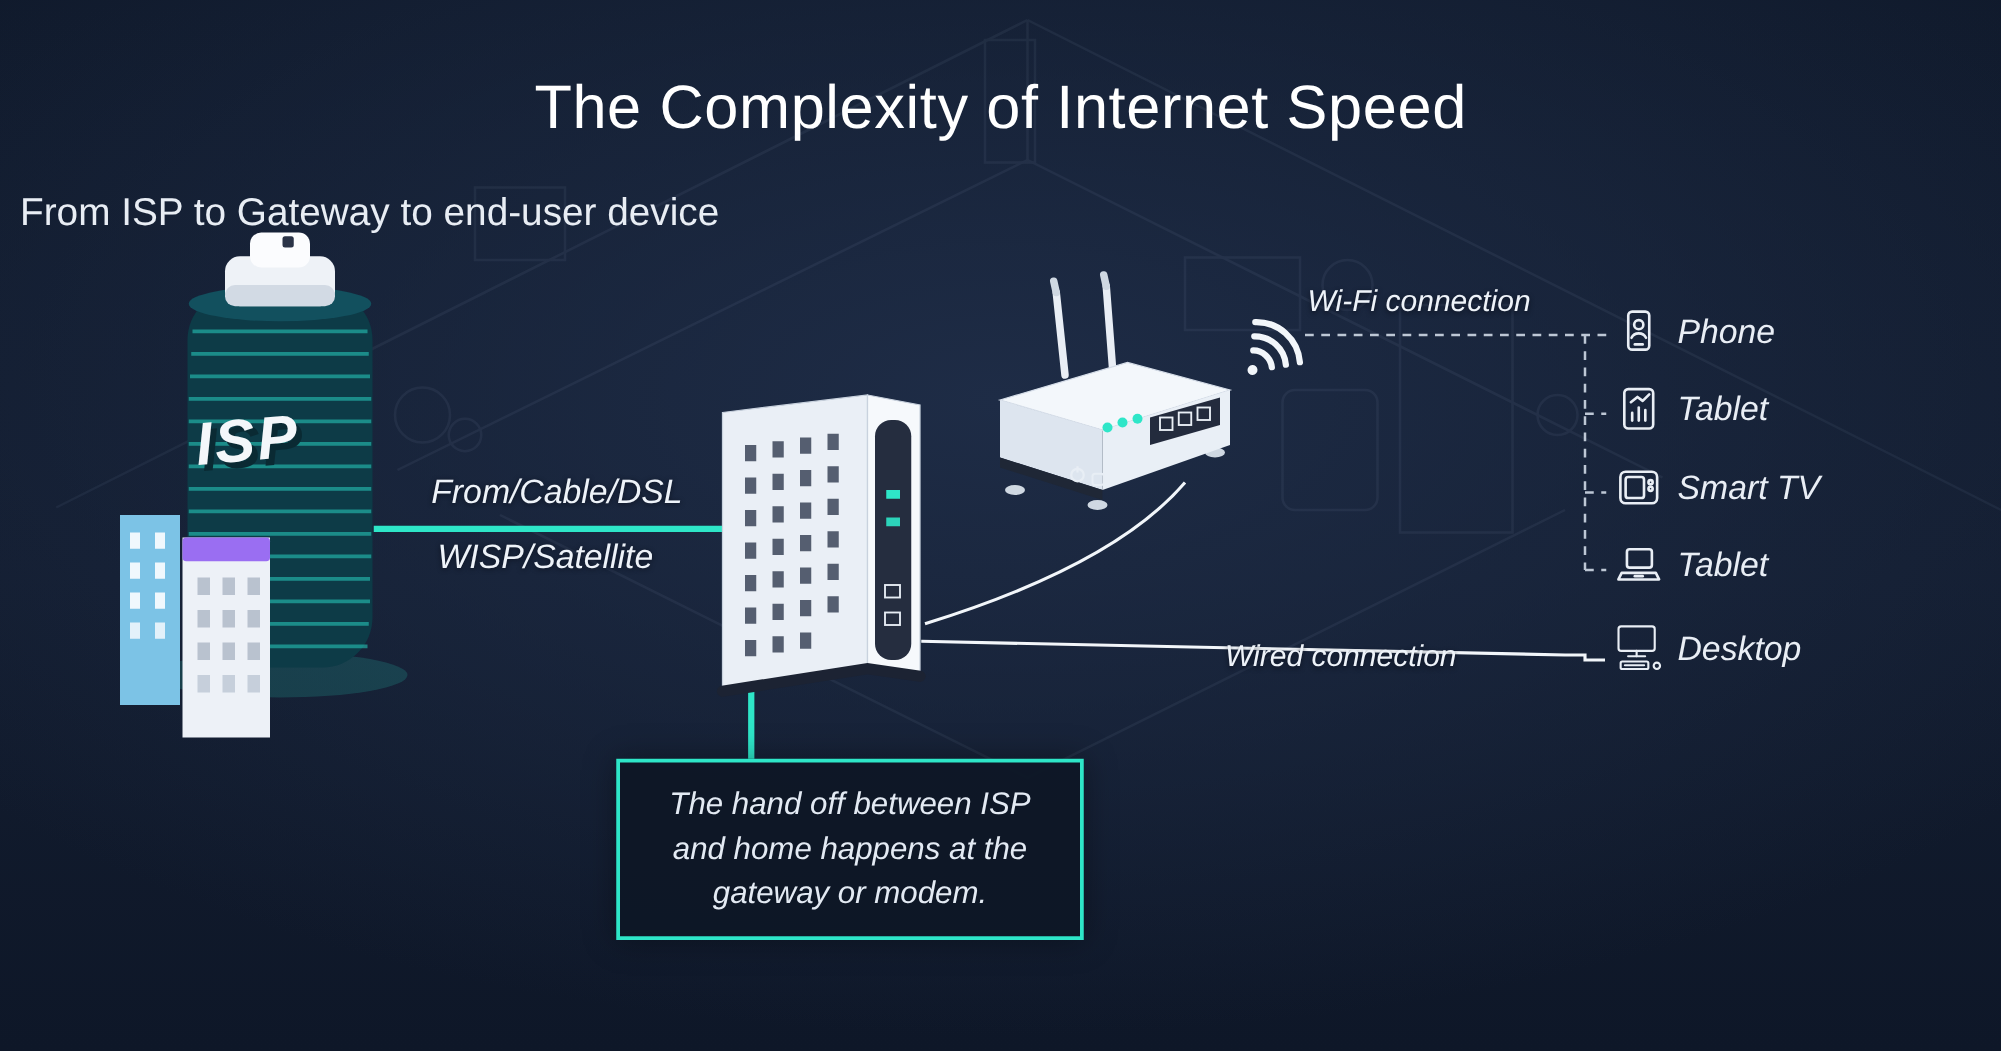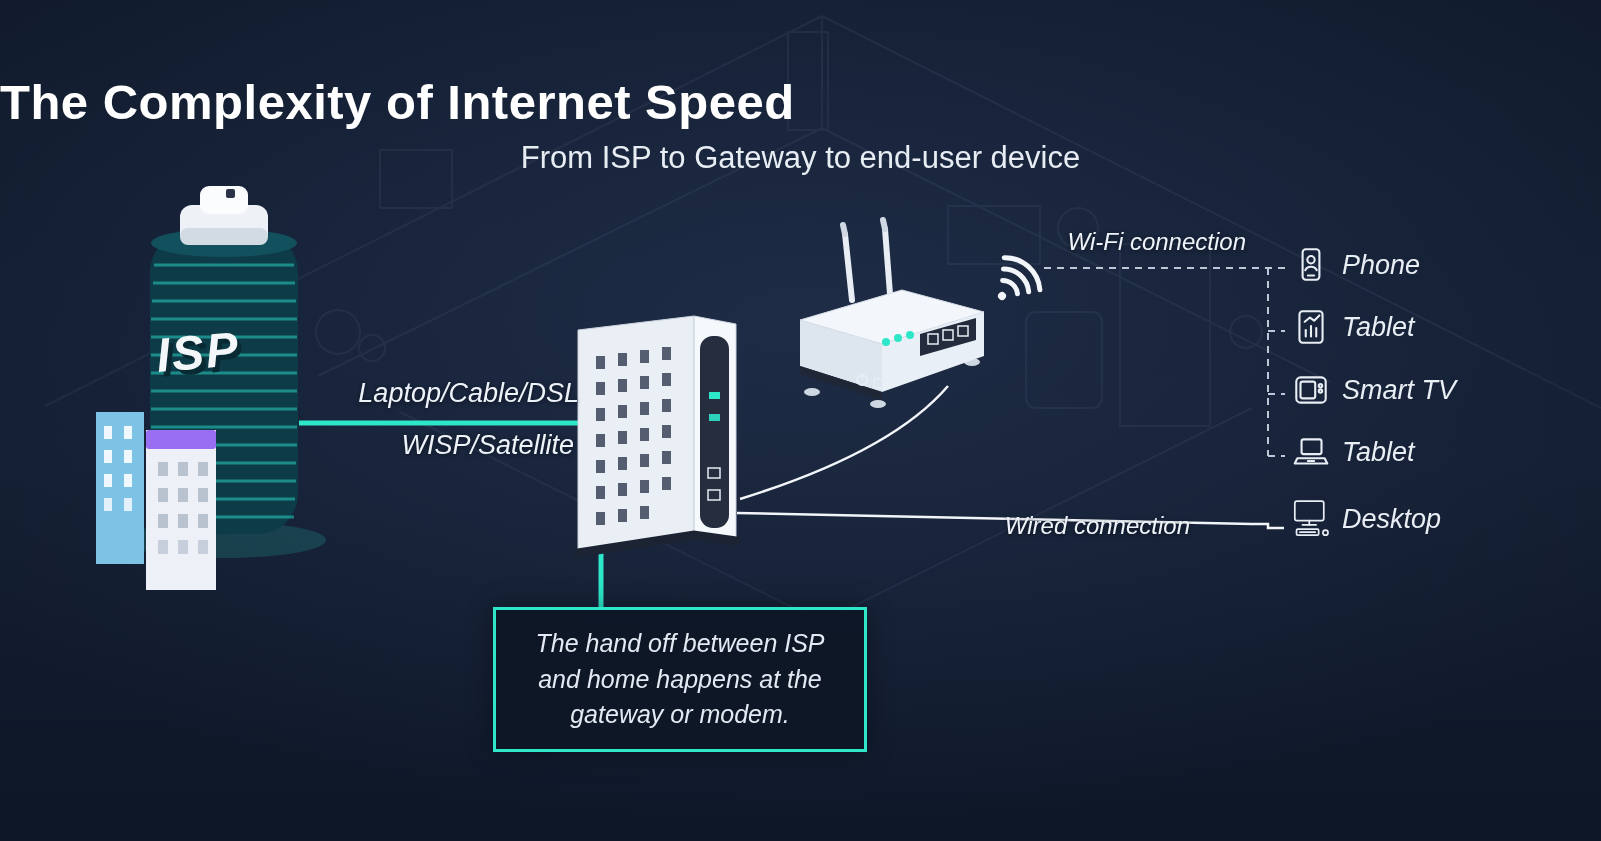--- a/index.html
+++ b/index.html
@@ -10,32 +10,32 @@
   *{box-sizing:border-box;}
   body{margin:0;background:#0c1322;font-family:"Liberation Sans",sans-serif;}
   .canvas{
     position:relative;width:1601px;height:841px;overflow:hidden;
     background:radial-gradient(120% 110% at 50% 38%, #1e2c46 0%, #15203400 55%),
                linear-gradient(180deg,#101a2c 0%,#131d30 55%,#0e1728 100%);
     background-color:var(--bg);
     color:var(--text);
   }
   .title{
-    position:absolute;top:74px;left:0;right:0;text-align:left;
-    font-size:49px;font-weight:700;letter-spacing:.5px;color:#ffffff;margin:0;
+    position:absolute;top:58px;left:0;right:0;text-align:center;
+    font-size:49px;font-weight:400;letter-spacing:.5px;color:#ffffff;margin:0;
   }
   .subtitle{
-    position:absolute;top:136px;left:0;right:0;text-align:center;
-    font-size:31px;font-weight:300;color:#e8edf4;margin:4px;
+    position:absolute;top:136px;left:0;right:0;
+    font-size:31px;font-weight:300;color:#e8edf4;margin:16px;
   }
   svg.diagram{position:absolute;left:0;top:0;}
   .accent-stroke{stroke:var(--accent);}
   .accent-fill{fill:var(--accent);}
   .conn-label{
-    position:absolute;font-style:italic;color:#eef3f9;text-align:right;
+    position:absolute;font-style:italic;color:#eef3f9;text-align:left;
     text-shadow:0 1px 4px rgba(8,12,22,.7);
   }
   .lbl-fiber{left:345px;top:378px;width:234px;font-size:27px;}
   .lbl-wisp{left:350px;top:430px;width:224px;font-size:27px;}
   .lbl-wifi{left:1046px;top:228px;width:200px;font-size:24px;}
   .lbl-wired{left:980px;top:482px;width:210px;font-size:24px;margin-top:30px;}
   .callout{
     position:absolute;left:493px;top:607px;width:374px;min-height:145px;
     border:3px solid var(--accent);background:#0e1726f2;
     display:flex;align-items:center;justify-content:center;
@@ -220,21 +220,21 @@
     </g>
 
     <g stroke="#f2f6fa" fill="none" stroke-width="5" stroke-linecap="round" transform="rotate(42 1002 296)">
       <circle cx="1002" cy="296" r="4" fill="#f2f6fa" stroke="none"></circle>
       <path d="M 992 284 a 15 15 0 0 1 20 0"></path>
       <path d="M 985 275 a 25 25 0 0 1 34 0"></path>
       <path d="M 978 266 a 35 35 0 0 1 48 0"></path>
     </g>
   </svg>
 
-  <div class="conn-label lbl-fiber">Laptop/Cable/DSL</div>
+  <div class="conn-label lbl-fiber">From/Cable/DSL</div>
   <div class="conn-label lbl-wisp">WISP/Satellite</div>
   <div class="conn-label lbl-wifi">Wi-Fi connection</div>
   <div class="conn-label lbl-wired">Wired connection</div>
 
   <div class="callout">
     <p>The hand off between ISP and home happens at the gateway or modem.</p>
   </div>
 
   <div class="device-row" style="top:244px">
     <span class="dev-icon">

